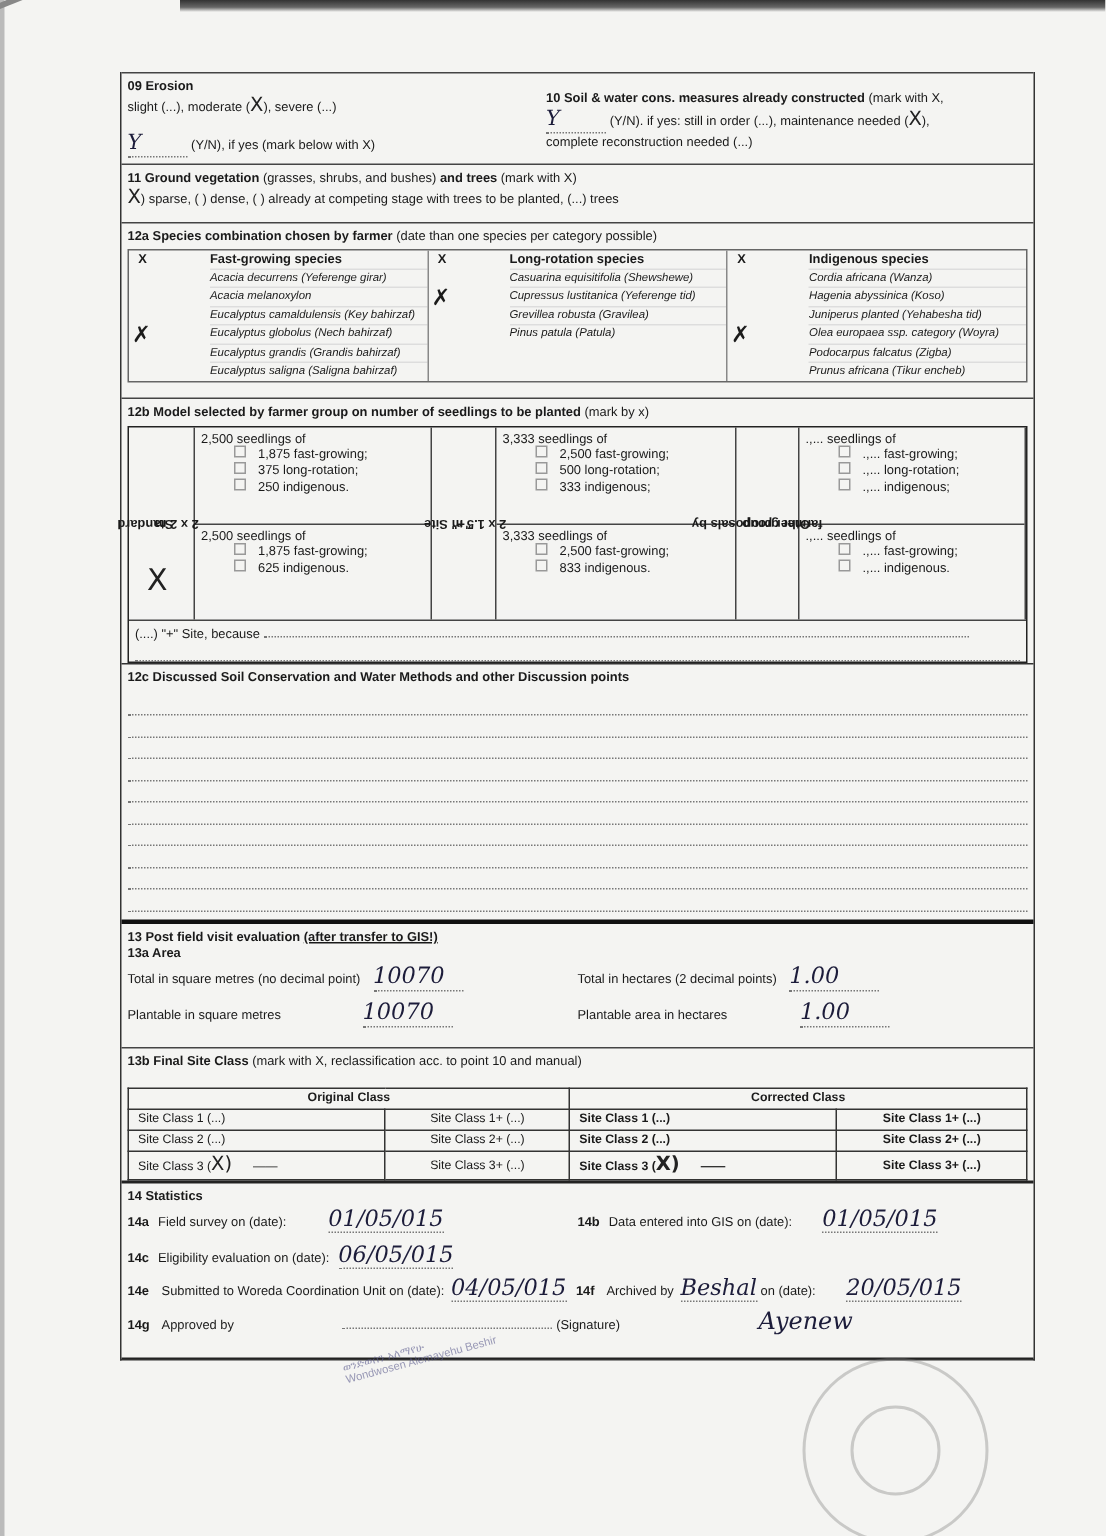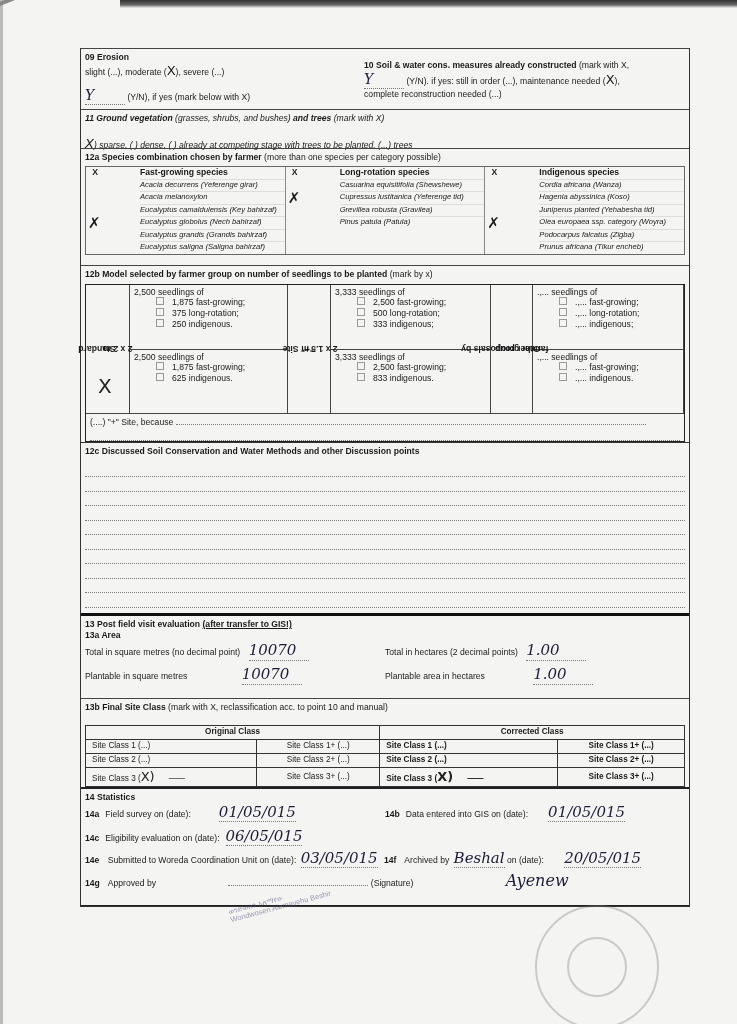--- a/index.html
+++ b/index.html
@@ -106,36 +106,36 @@
         <div style="margin-top:8px;"><span class="bold">10 Soil &amp; water cons. measures already constructed</span> <span>(mark with X,</span></div>
         <div>
           <span class="hand dots" style="font-size:14px;width:40px;display:inline-block;">Y</span>
           <span>(Y/N). if yes: still in order (...), maintenance needed (</span><span class="mark">X</span><span>),</span>
         </div>
         <div>complete reconstruction needed (...)</div>
       </div>
     </div>
   </div>
 
-  <div class="sec" style="height:32px;font-style:italic;">
+  <div class="sec" style="height:32px;">
     <div>
       <span class="bold">11 Ground vegetation</span>
       <span>(grasses, shrubs, and bushes)</span>
       <span class="bold">and trees</span>
       <span>(mark with X)</span>
     </div>
-    <div style="margin-top:12px;">
+    <div style="margin-top:0;">
       <span class="mark">X</span><span>) sparse, (  ) dense, (  ) already at competing stage with trees to be planted, (...) trees</span>
     </div>
   </div>
 
   <div class="sec" style="height:110px;">
     <div>
       <span class="bold">12a Species combination chosen by farmer</span>
-      <span>(more than one species per category possible)</span>
+      <span>(date than one species per category possible)</span>
     </div>
     <div class="species" id="species-table">
         <div class="col">
           <div class="xcol">
             <div class="head">X</div>
             <div class="xmark" style="top: 47.5px;">✗</div>
           </div>
           <div class="list">
             <div class="head">Fast-growing species</div>
             <div class="item">Acacia decurrens (Yeferenge girar)</div>
@@ -325,21 +325,21 @@
       <div class="half stat-label">
         <span class="code">14c</span>
         <span>Eligibility evaluation on (date):</span>
         <span class="hand hd">06/05/015</span>
       </div>
     </div>
     <div class="stat-row" style="height:22px;">
       <div class="stat-label" style="white-space:nowrap;">
         <span class="code">14e</span>
         <span>Submitted to Woreda Coordination Unit on (date):</span>
-        <span class="hand hd" style="margin-left:2px;min-width:50px;">03/05/015</span>
+        <span class="hand hd" style="margin-left:2px;min-width:50px;">04/05/015</span>
         <span class="code" style="margin-left:4px;">14f</span>
         <span>Archived by</span>
         <span class="hand hd" style="min-width:40px;margin-left:2px;">Beshal</span>
         <span>on (date):</span>
         <span class="hand hd" style="min-width:50px;margin-left:18px;">20/05/015</span>
       </div>
     </div>
     <div class="stat-row" style="height:22px;">
       <div class="stat-label" style="white-space:nowrap;">
         <span class="code">14g</span>

